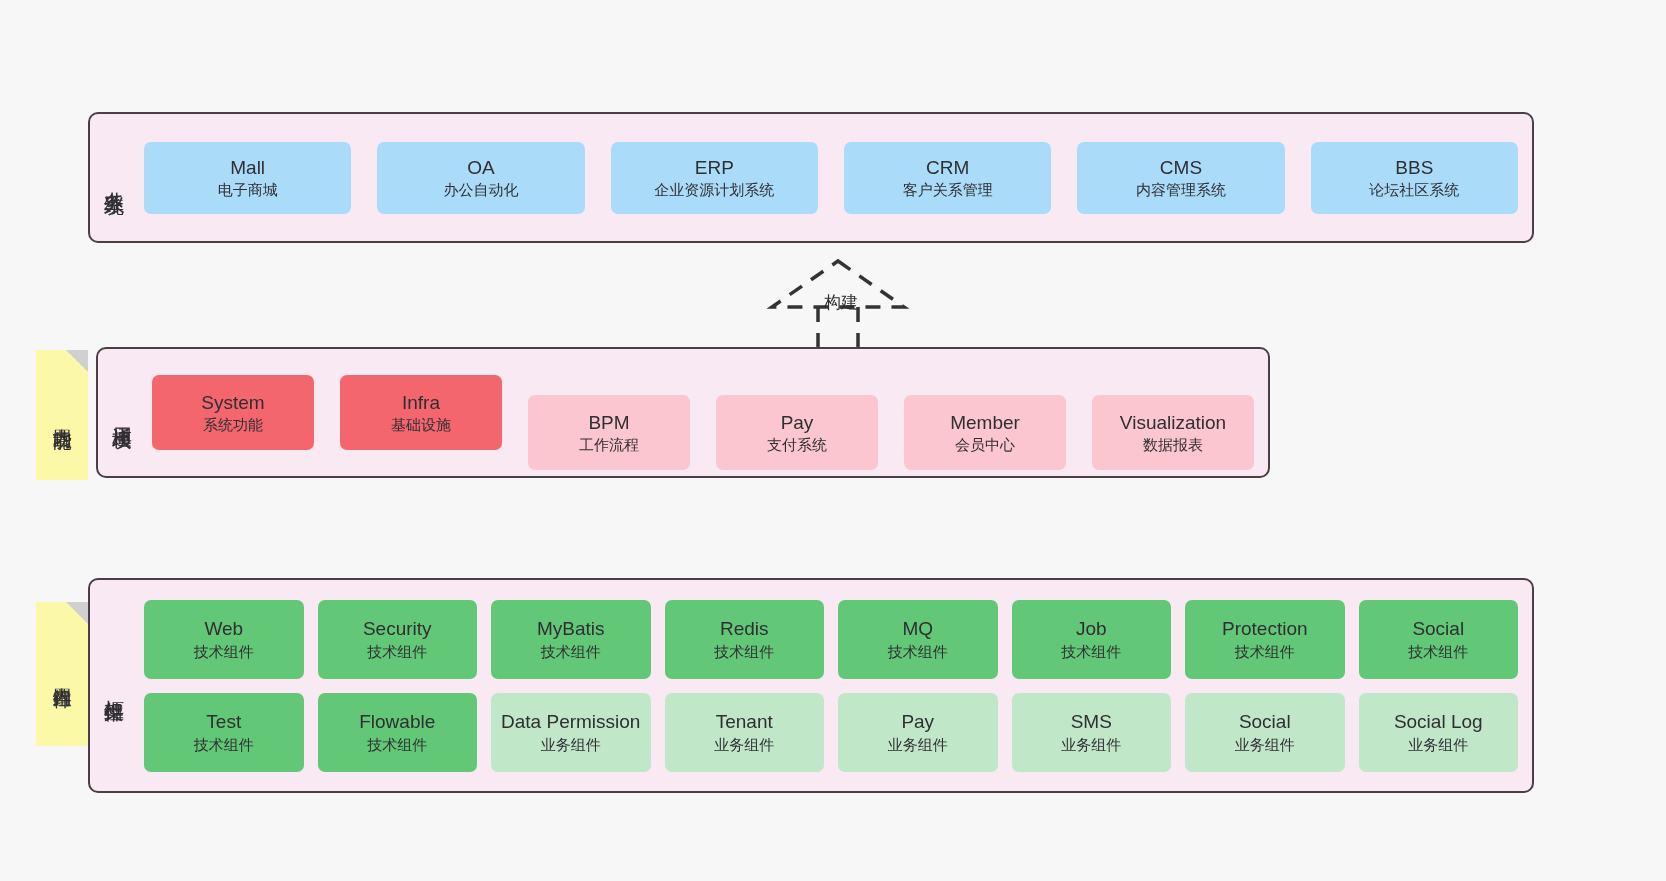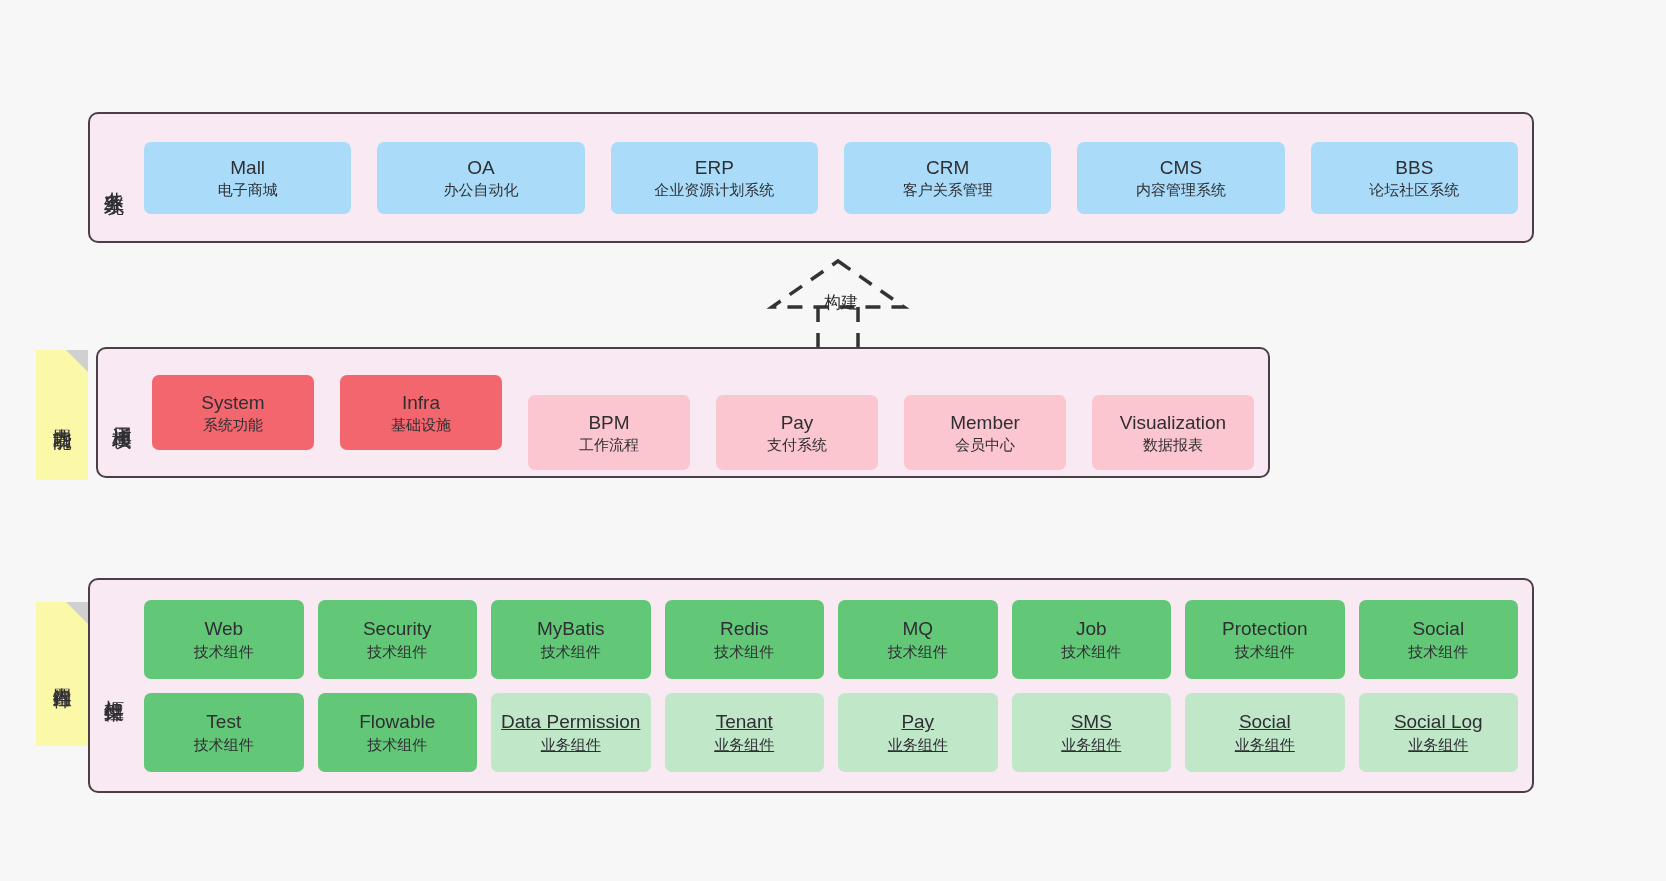--- a/index.html
+++ b/index.html
@@ -78,21 +78,21 @@
     box-sizing: border-box;
     padding: 4px 6px;
   }
   .card .t1 { font-size: 19px; }
   .card .t2 { font-size: 15px; }
 
   .card.blue      { background: #aadcfa; }
   .card.red       { background: #f4666d; }
   .card.pink      { background: #fbc6cf; margin-top: 40px; }
   .card.green     { background: #62c877; }
-  .card.lightgreen{ background: #bfe7c8; text-decoration: underline; }
+  .card.lightgreen{ background: #bfe7c8; }
 
   
   #layer-business { left: 88px;  top: 112px; width: 1446px; height: 131px; }
   #layer-business .card { height: 72px; }
 
   #layer-common   { left: 96px;  top: 347px; width: 1174px; height: 131px; }
   #layer-common .card { height: 75px; }
 
   #layer-framework{ left: 88px;  top: 578px; width: 1446px; height: 215px; }
   #layer-framework .card { height: 79px; }

